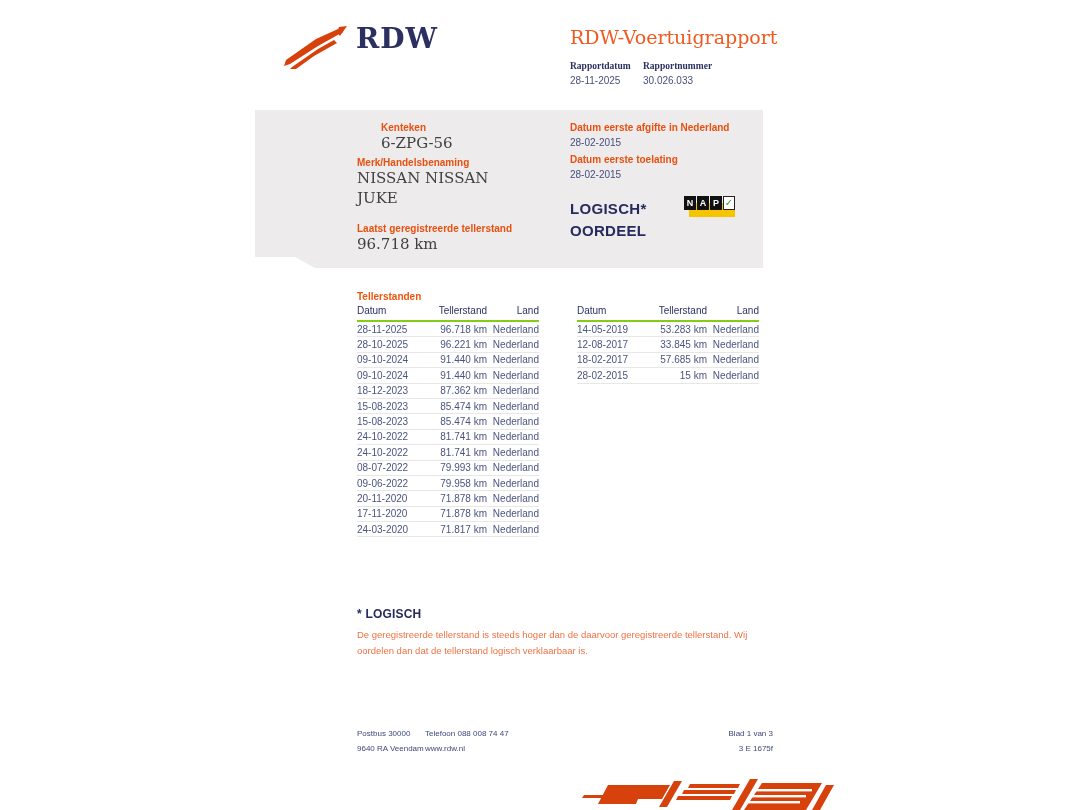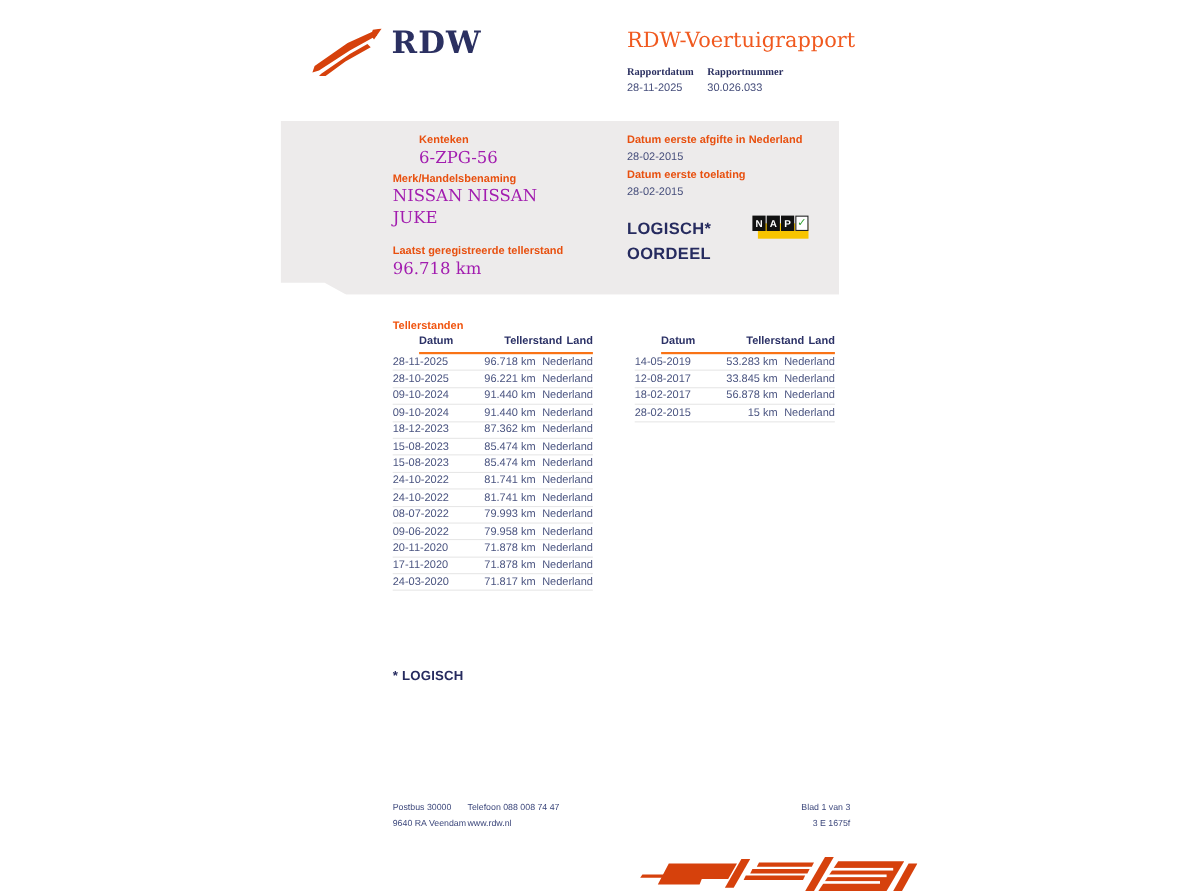--- a/index.html
+++ b/index.html
@@ -16,35 +16,35 @@
   .meta { position:absolute; left:570px; top:61px; display:flex; gap:20px; }
   .meta-col1 { width:53px; }
   .meta-label { font-size:9.5px; font-weight:bold; color:#2b3061;font-family:Liberation Serif, serif; }
   .meta-value { font-size:10px; color:#474f7c; margin-top:4px; }
 
   
   .panel { position:absolute; left:255px; top:110px; width:508px; height:158px; background:#edebeb;
            clip-path:polygon(0 0,100% 0,100% 100%,11.8% 100%,7.9% 93%,0 93%); }
   .fld { position:absolute; }
   .lbl { font-size:10px; font-weight:bold; color:#e8500f; }
-  .val-lg { font-family:"DejaVu Serif","Liberation Serif",serif; font-size:15px; color:#a21caf; line-height:20px; }
+  .val-lg { font-family:"DejaVu Serif","Liberation Serif",serif; font-size:15px; color:#404040; line-height:20px; }
   .val-sm { font-size:10px; color:#474f7c; }
   .oordeel { font-size:15px; font-weight:bold; color:#262b5f; line-height:22px; letter-spacing:0.3px; }
 
   
   .nap { position:absolute; left:429px; top:86px; width:52px; height:22px; }
   .nap-shadow { position:absolute; left:5px; top:7px; width:46px; height:14px; background:#f7c400; }
   .nap-tile { position:absolute; top:0; width:12px; height:14px; background:#111111; color:#ffffff;
               font-size:9px; font-weight:bold; text-align:center; line-height:14px; }
   .nap-tile.check { background:#ffffff; color:#2ea02e; border:1px solid #222; line-height:12px; font-size:10px; }
 
   
   .section-title { position:absolute; left:357px; top:291px; font-size:10px; font-weight:bold; color:#f0540f; }
   .dtable { position:absolute; width:182px; font-size:10px; }
-  .dtable .thead { display:flex; font-weight:bold; color:#2b3166; padding-bottom:4px; border-bottom:2px solid #f97316;margin-left:24px; }
+  .dtable .thead { display:flex; font-weight:normal; color:#2b3166; padding-bottom:4px; border-bottom:2px solid #84cc16; }
   .trow { display:flex; height:15.4px; align-items:center; border-bottom:1px solid #e7e7e7; color:#4a5480; }
   .c0 { width:66px; text-align:left; }
   .c1 { width:64px; text-align:right; }
   .c2 { flex:1; text-align:right; }
 
   
   .note { position:absolute; left:357px; top:607px; width:418px; }
   .note-title { font-size:12px; font-weight:bold; color:#262b5f; letter-spacing:0.2px; }
   .note-body { margin-top:6px; font-size:9.5px; line-height:15.5px; color:#ef7244; }
 
@@ -210,33 +210,34 @@
           <div class="c1">53.283 km</div>
           <div class="c2">Nederland</div>
         </div>
         <div class="trow">
           <div class="c0">12-08-2017</div>
           <div class="c1">33.845 km</div>
           <div class="c2">Nederland</div>
         </div>
         <div class="trow">
           <div class="c0">18-02-2017</div>
-          <div class="c1">56.878 km</div>
+          <div class="c1">57.685 km</div>
           <div class="c2">Nederland</div>
         </div>
         <div class="trow">
           <div class="c0">28-02-2015</div>
           <div class="c1">15 km</div>
           <div class="c2">Nederland</div>
         </div>
       </div>
   </div>
 
   <div class="note">
     <div class="note-title">* LOGISCH</div>
+    <div class="note-body">De geregistreerde tellerstand is steeds hoger dan de daarvoor geregistreerde tellerstand. Wij oordelen dan dat de tellerstand logisch verklaarbaar is.</div>
   </div>
 
   <div class="footer-col fc1">
     <div>Postbus 30000</div>
     <div>9640 RA Veendam</div>
   </div>
   <div class="footer-col fc2">
     <div>Telefoon 088 008 74 47</div>
     <div>www.rdw.nl</div>
   </div>

